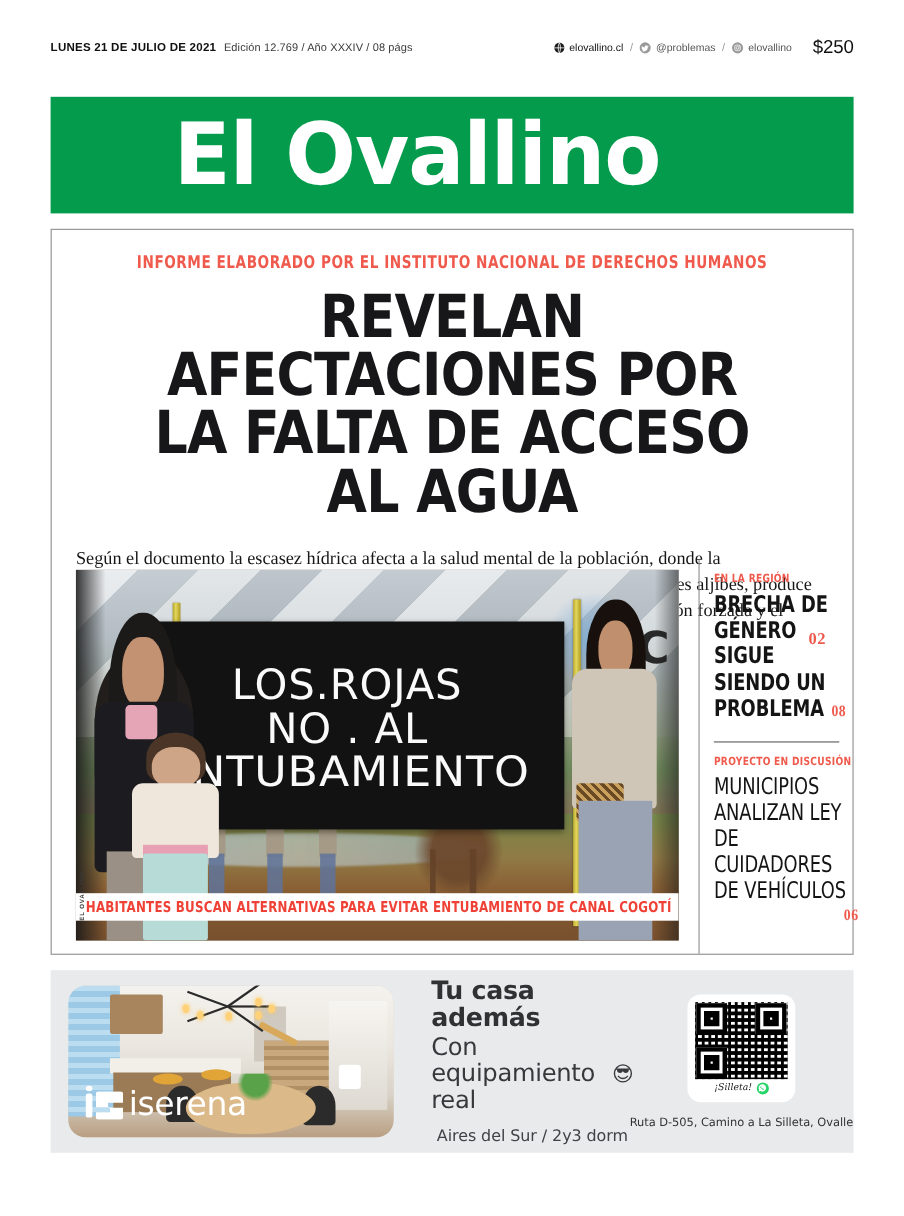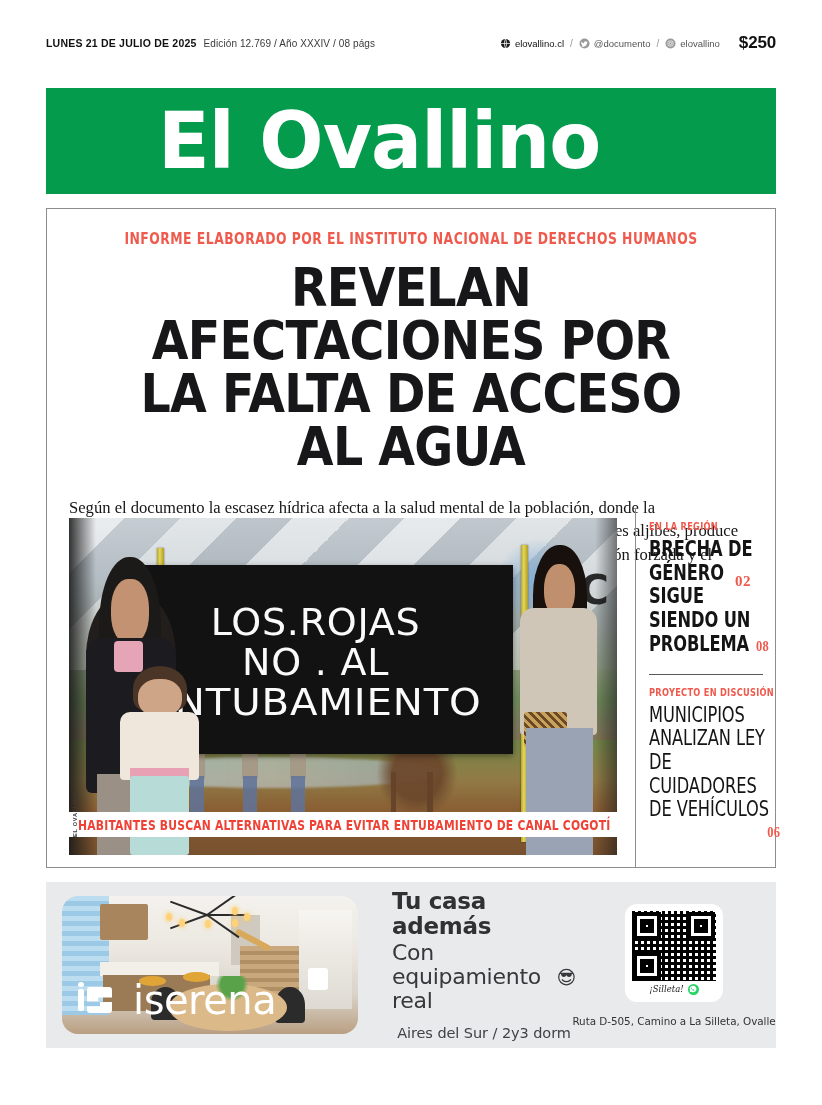--- a/index.html
+++ b/index.html
@@ -65,21 +65,21 @@
   }
   .social-item.primary .social-label {
     color: #111;
     font-weight: normal;
   }
   .social-label { font-size: 9.5px; }
   .social-sep { color: #999; font-size: 10px; padding: 0 1px; }
   .ico { display: inline-block; line-height: 0; }
   .price {
     font-size: 17px;
-    font-weight: bold;
+    font-weight: normal;
     color: #111;
     letter-spacing: -0.01em;
     margin-left: 10px;
   }
 
   
   .masthead {
     position: absolute;
     left: 46px; top: 88px;
     width: 730px;
@@ -564,25 +564,24 @@
     background:#fff; border-radius:50%;
   }
   .logo-mark .s {
     position: absolute; left: 9px; top: 2px; width: 25px; height: 26px;
     background: #fff;
     clip-path: polygon(0 0, 100% 0, 100% 40%, 45% 40%, 45% 58%, 100% 58%, 100% 100%, 0 100%, 0 74%, 52% 74%, 52% 56%, 0 56%);
     border-radius: 3px;
   }
   .logo-word {
     font-family: "DejaVu Sans", sans-serif;
-    font-size: 40px;
+    font-size: 30px;
     color: #ffffff;
     letter-spacing: -0.012em;
     line-height: 1;
-    margin-left: 16px;
   }
 
   .ad-copy {
     flex: 1;
     padding-left: 34px;
     padding-right: 10px;
     box-sizing: border-box;
   }
   .ad-title {
     font-family: "DejaVu Sans", sans-serif;
@@ -715,21 +714,21 @@
     margin-top: 13px;
     white-space: nowrap;
     letter-spacing: -0.004em;
   }
 </style>
 </head>
 <body>
 
 <div class="topbar">
   <div class="topbar-left">
-    <span class="dateline">LUNES 21 DE JULIO DE 2025</span>
+    <span class="dateline">LUNES 21 DE JULIO DE 2021</span>
     <span class="editioninfo">Edición 12.769 / Año XXXIV / 08 págs</span>
   </div>
   <div class="topbar-right">
     <div class="social-group">
       <span class="social-item primary">
         <span class="ico">
           <svg width="11" height="11" viewBox="0 0 24 24">
               <circle cx="12" cy="12" r="10" fill="#1a1a1a"></circle>
               <path d="M2 12h20M12 2c3 3.5 3 16.5 0 20M12 2C9 5.5 9 18.5 12 22" stroke="#fff" stroke-width="1.6" fill="none"></path>
             </svg>
@@ -737,21 +736,21 @@
         <span class="social-label">elovallino.cl</span>
       </span>
       <span class="social-sep">/</span>
       <span class="social-item">
         <span class="ico">
           <svg width="11" height="11" viewBox="0 0 24 24">
               <circle cx="12" cy="12" r="11" fill="#9a9a9a"></circle>
               <path d="M18 8.4c-.5.2-1 .4-1.6.5.6-.35 1-.9 1.2-1.55-.55.33-1.15.56-1.8.69A2.83 2.83 0 0 0 11 10.6c0 .22.02.44.07.65a8.03 8.03 0 0 1-5.83-2.96 2.83 2.83 0 0 0 .88 3.78c-.46-.01-.9-.14-1.28-.35v.04c0 1.37.97 2.52 2.27 2.78-.24.06-.49.1-.75.1-.18 0-.36-.02-.53-.05a2.84 2.84 0 0 0 2.65 1.97A5.7 5.7 0 0 1 5 17.73a8.03 8.03 0 0 0 4.35 1.27c5.22 0 8.08-4.32 8.08-8.07v-.37c.56-.4 1.04-.9 1.42-1.47z" fill="#fff"></path>
             </svg>
         </span>
-        <span class="social-label">@documento</span>
+        <span class="social-label">@problemas</span>
       </span>
       <span class="social-sep">/</span>
       <span class="social-item">
         <span class="ico">
           <svg width="11" height="11" viewBox="0 0 24 24">
               <circle cx="12" cy="12" r="11" fill="#9a9a9a"></circle>
               <rect x="6.5" y="6.5" width="11" height="11" rx="3.2" fill="none" stroke="#fff" stroke-width="1.5"></rect>
               <circle cx="12" cy="12" r="2.8" fill="none" stroke="#fff" stroke-width="1.5"></circle>
               <circle cx="15.6" cy="8.4" r="1" fill="#fff"></circle>
             </svg>

